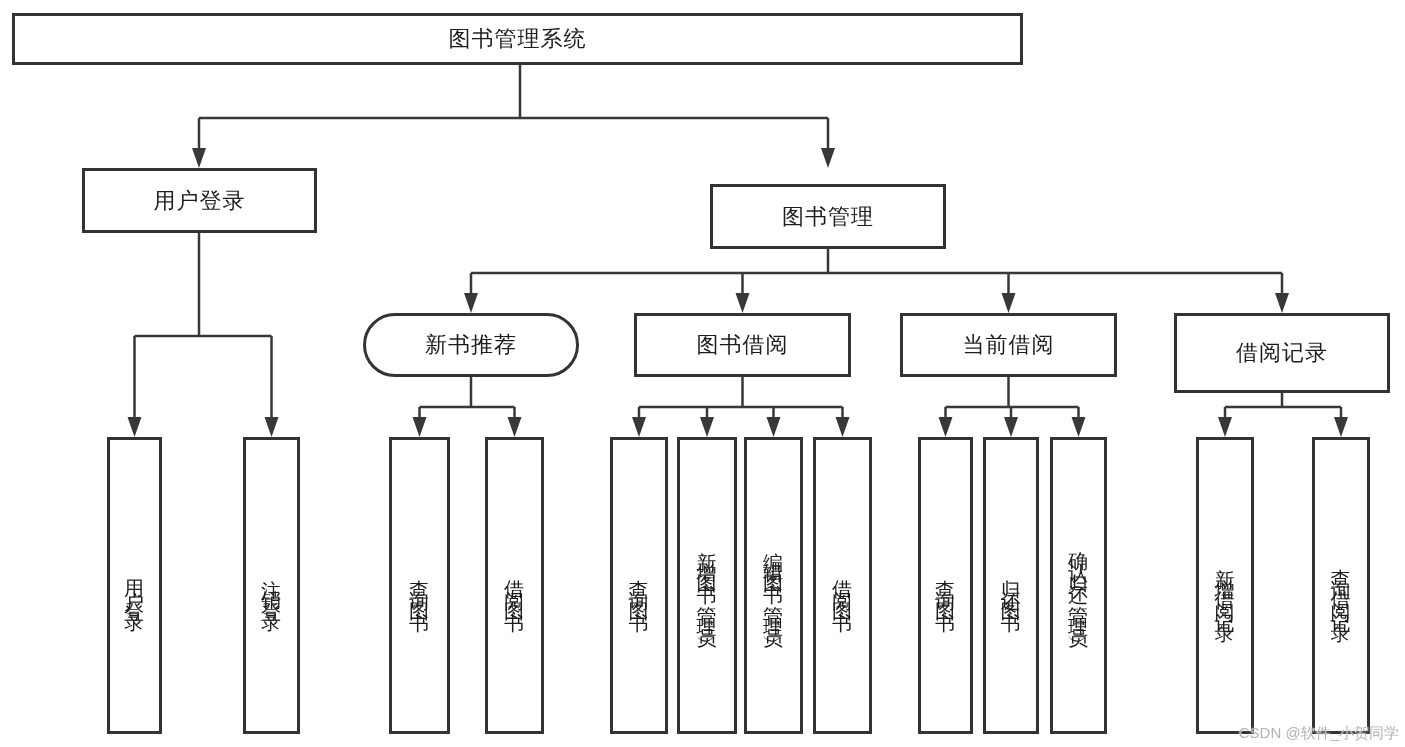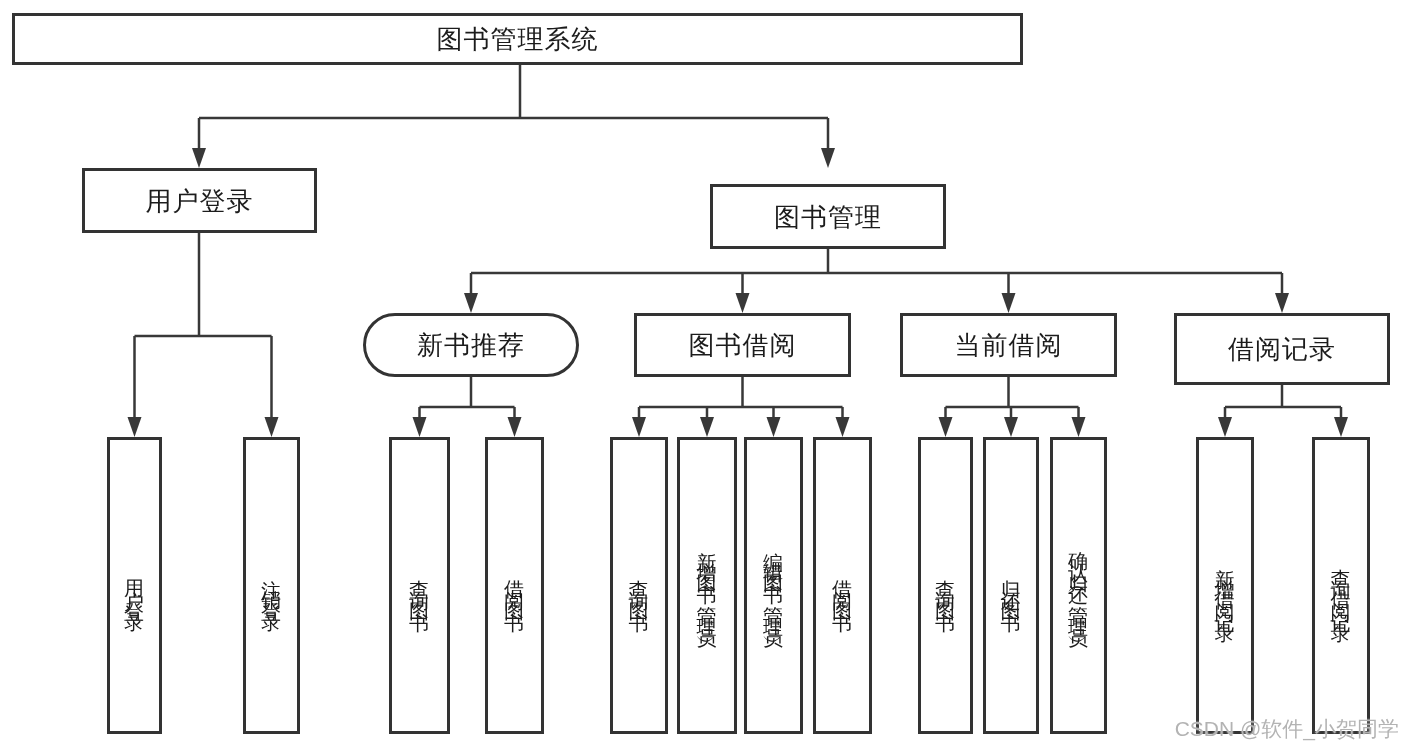--- a/index.html
+++ b/index.html
@@ -27,37 +27,37 @@
     position: absolute;
     box-sizing: border-box;
     background: #ffffff;
     border: 3px solid #333333;
     display: flex;
     align-items: center;
     justify-content: center;
     text-align: center;
   }
   .box.h span {
-    font-size: 26px;
+    font-size: 22px;
     letter-spacing: 1px;
     line-height: 1;
     white-space: nowrap;
   }
   .box.v span {
     writing-mode: vertical-rl;
     text-orientation: mixed;
     font-size: 20px;
     letter-spacing: 11px;
     line-height: 1;
   }
   .watermark {
     position: absolute;
     right: 6px;
     bottom: 4px;
-    font-size: 21px;
+    font-size: 15px;
     color: #b3b3b3;
     text-shadow: 0 0 2px #ffffff;
     white-space: nowrap;
     z-index: 5;
   }
 </style>
 </head>
 <body>
 
 <div class="canvas">
@@ -115,21 +115,21 @@
 
   <div class="box h" style="left:363px; top:313px; width:216px; height:64px;border-radius:32px;">
     <span>新书推荐</span>
   </div>
   <div class="box h" style="left:634px; top:313px; width:217px; height:64px;align-items:center;">
     <span>图书借阅</span>
   </div>
   <div class="box h" style="left:900px; top:313px; width:217px; height:64px;">
     <span>当前借阅</span>
   </div>
-  <div class="box h" style="left:1174px; top:313px; width:216px; height:72px;">
+  <div class="box h" style="left:1174px; top:313px; width:216px; height:80px;">
     <span>借阅记录</span>
   </div>
 
   <div class="box v" style="left:107px; top:437px; width:55px; height:297px;">
     <span>用户登录</span>
   </div>
   <div class="box v" style="left:243px; top:437px; width:57px; height:297px;">
     <span>注销登录</span>
   </div>
 

